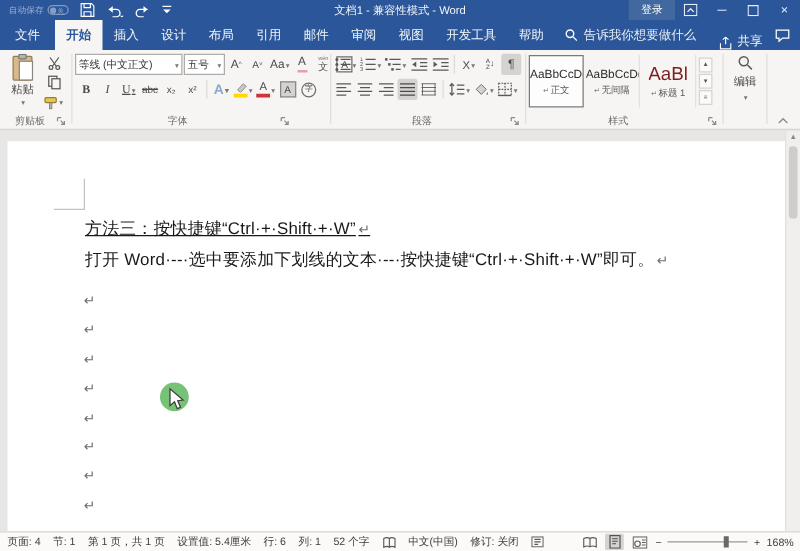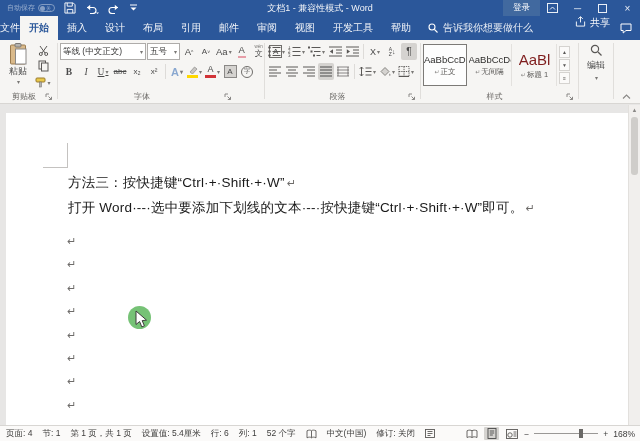--- a/index.html
+++ b/index.html
@@ -15,24 +15,24 @@
   .pill .st { font-size:5px; margin-left:1px; }
   .qicon { display:inline-flex; align-items:center; }
   .apptitle { position:absolute; left:140px; right:140px; top:0; height:16px; line-height:16px; text-align:center; font-size:9px; color:#f2f4f8; white-space:nowrap; }
   .tb-right { position:absolute; right:0; top:0; height:16px; display:flex; align-items:stretch; }
   .signin { background:#41699f; padding:0 10px; font-size:8.5px; display:flex; align-items:center; }
   .winbtn { width:25px; display:flex; align-items:center; justify-content:center; font-size:10px; color:#e9eef6; }
 
   
   .tabbar { position:absolute; left:0; top:16px; width:640px; height:24px; background:#2b579a; display:flex; align-items:stretch; color:rgba(255,255,255,.95); font-size:10px; }
   .tab { padding:0 9px; display:flex; align-items:center; }
-  .tab.file { padding:0 0; }
+  .tab.file { padding:0 12px; }
   .tab.active { background:#f6f5f3; color:#2b579a; font-weight:bold; }
   .tellme { display:flex; align-items:center; gap:5px; margin-left:8px; color:rgba(255,255,255,.9); }
-  .share { margin-left:auto; display:flex; align-items:flex-start; gap:4px; padding:0 6px;font-family:Liberation Serif, serif; }
+  .share { margin-left:auto; display:flex; align-items:flex-end; gap:4px; padding:0 6px;font-family:Liberation Serif, serif; }
   .comment-btn { display:flex; align-items:center; padding:0 8px 0 4px; }
 
   
   .ribbon { position:absolute; left:0; top:40px; width:640px; height:64px; background:#f6f5f3; border-bottom:1px solid #d8d6d3; color:#4a4a4a; }
   .group { position:absolute; top:0; height:63px; }
   .gsep { position:absolute; top:3px; height:56px; width:1px; background:#e0dedb; }
   .glabel { position:absolute; bottom:1px; left:0; right:10px; text-align:center; font-size:8px; color:#6c6a67; white-space:nowrap; }
   .launcher { position:absolute; bottom:2px; display:inline-flex; }
   .rrow { position:absolute; display:flex; align-items:center; gap:1px; }
   .rbtn { display:inline-flex; align-items:center; justify-content:center; height:17px; min-width:16px; padding:0 1px; font-size:9.5px; color:#4a4a4a; border-radius:2px; }
@@ -444,21 +444,21 @@
     <span class="collapse">
       <svg width="9" height="5" viewBox="0 0 9 5" fill="none" stroke="#8a8886" stroke-width="1.1">
           <path d="M1 4.5L4.5 1 8 4.5"></path>
         </svg>
     </span>
   </div>
 
   <div class="docarea">
     <div class="page">
       <div class="cropmark"></div>
-      <div class="docline" style="top:61px;">
+      <div class="docline" style="top:61px;text-decoration:underline;">
         <span>方法三：按快捷键“Ctrl·+·Shift·+·W”</span><span class="mark">↵</span>
       </div>
       <div class="docline" style="top:86px;">
         <span>打开 Word·--·选中要添加下划线的文本·--·按快捷键“Ctrl·+·Shift·+·W”即可。</span><span class="mark">↵</span>
       </div>
       <div class="empties">
         <div>↵</div>
         <div>↵</div>
         <div>↵</div>
         <div>↵</div>

